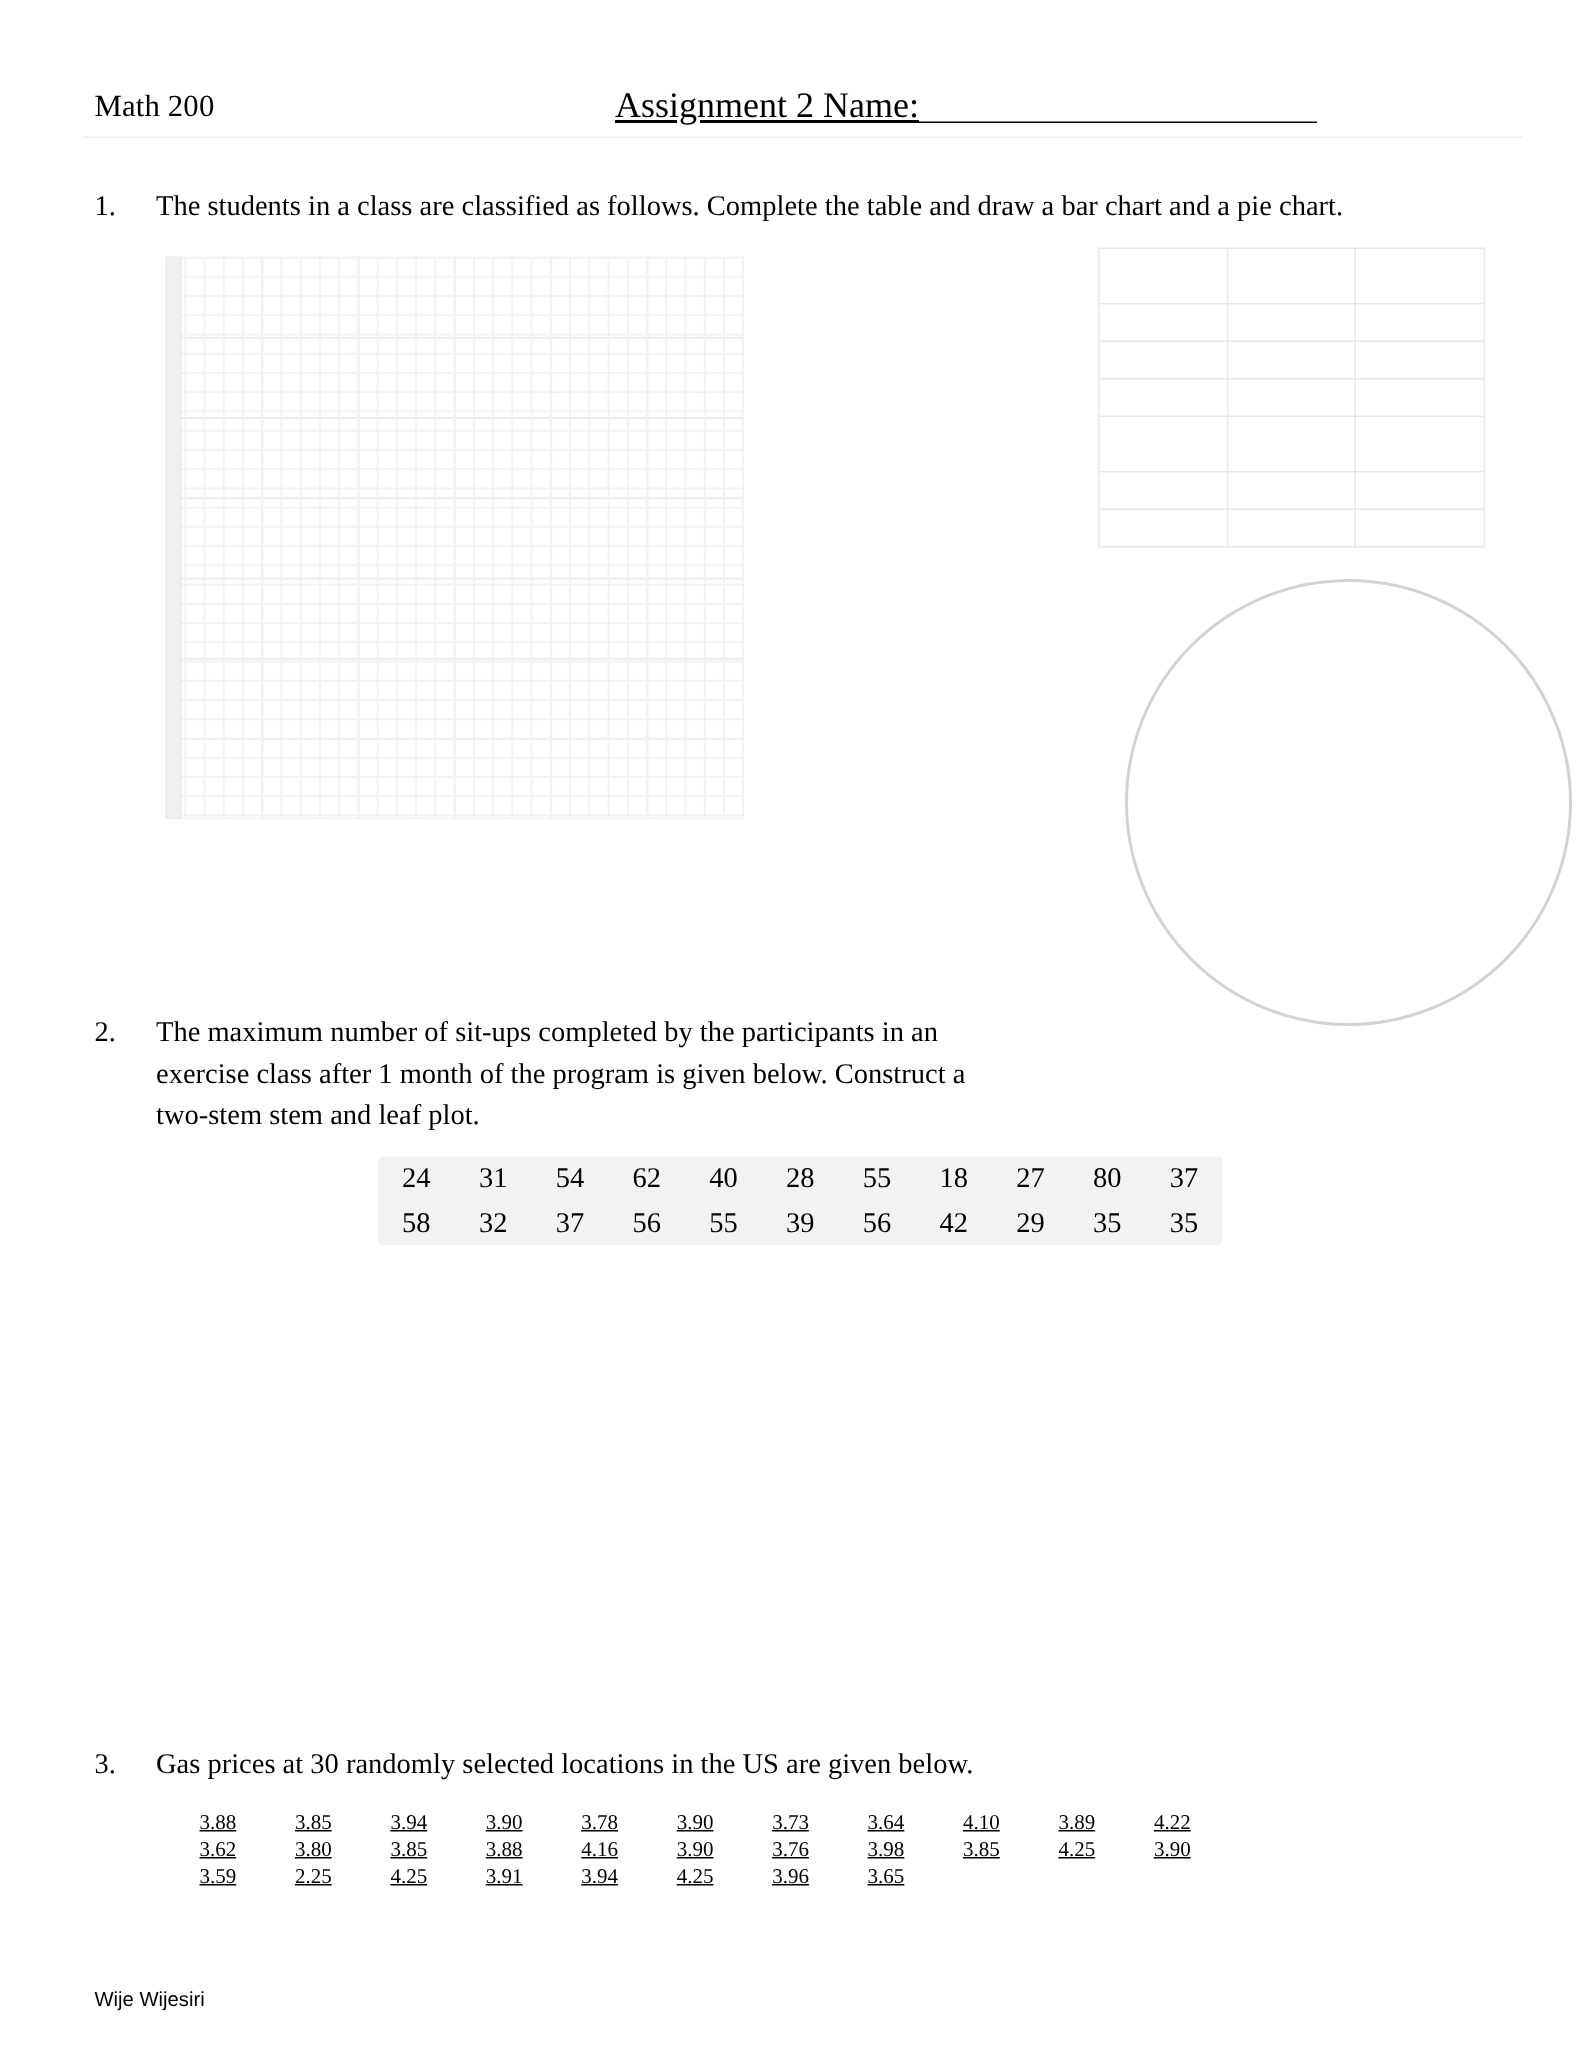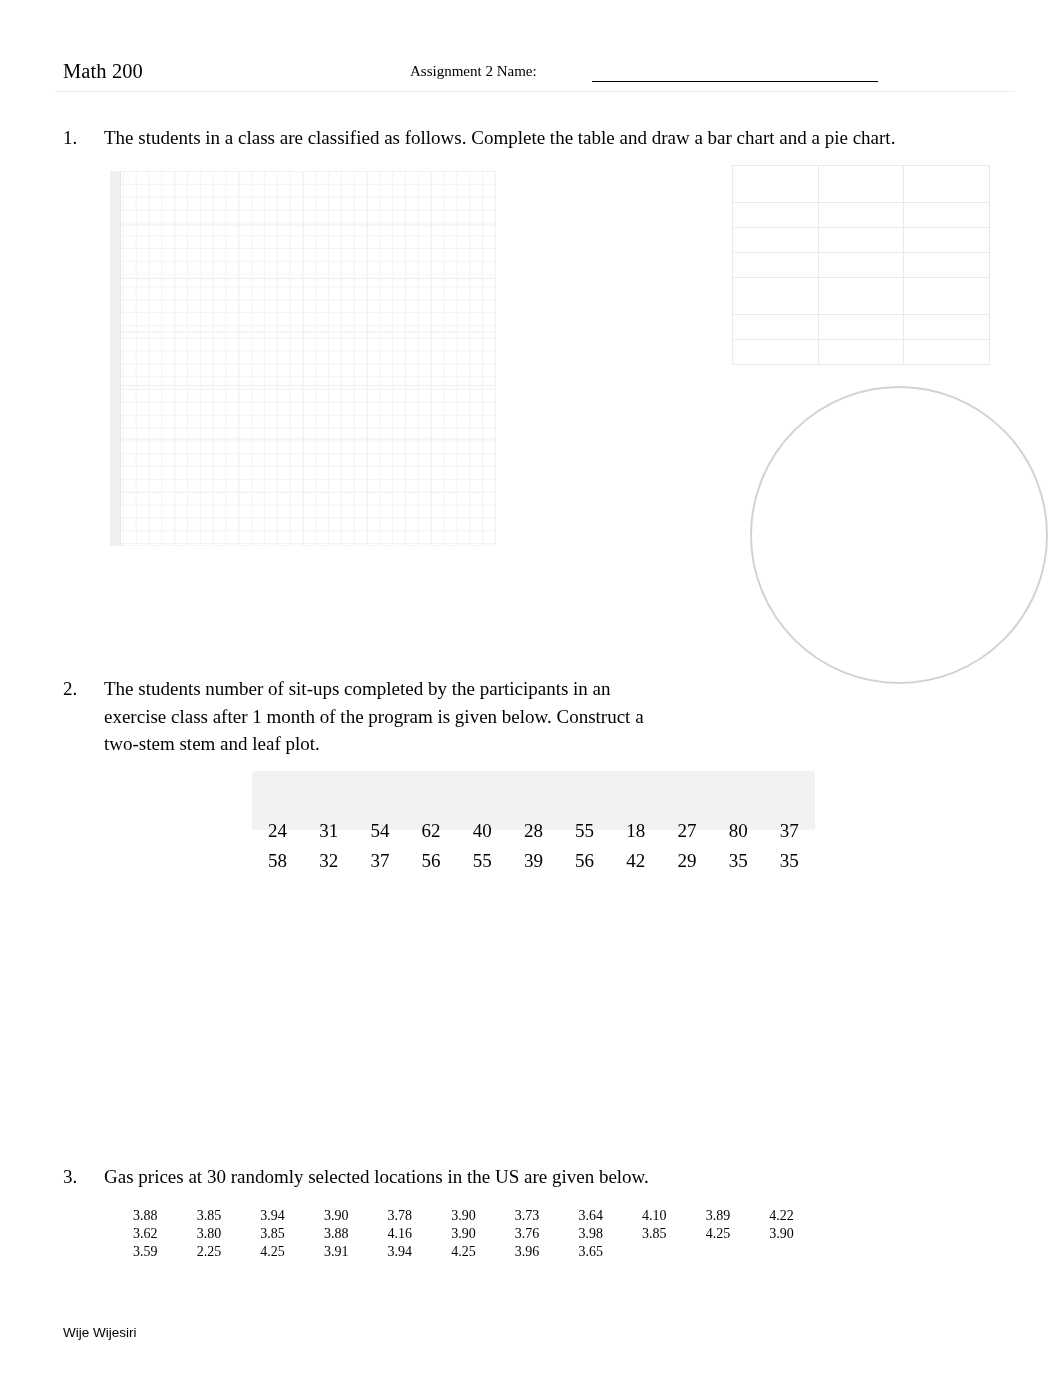--- a/index.html
+++ b/index.html
@@ -35,23 +35,24 @@
     position: absolute;
     left: 63px; top: 0px;
     font-size: 20.5px;
     line-height: 26px;
     letter-spacing: 0.1px;
     white-space: nowrap;
   }
   .hdr-assign {
     position: absolute;
     left: 410px; top: 0px;
-    font-size: 15px;
+    font-size: 24px;
     line-height: 26px;
     white-space: nowrap;
+    text-decoration: underline;
   }
   .hdr-nameline {
     position: absolute;
     left: 592px; top: 23px;
     width: 286px;
     height: 0;
     border-bottom: 1.6px solid #000;
   }
   .hdr-rule {
     position: absolute;
@@ -149,21 +150,20 @@
     height: 59px;
     background: #f2f2f2;
     border-radius: 3px;
   }
   .data-block table {
     position: absolute;
     left: 0; top: 0;
     width: 563px;
     border-collapse: collapse;
     table-layout: fixed;
-    margin-top: 45px;
   }
   .data-block td {
     font-size: 19px;
     line-height: 26px;
     text-align: center;
     padding: 2px 0;
     white-space: nowrap;
   }
 
   
@@ -176,20 +176,21 @@
     border-collapse: collapse;
     table-layout: fixed;
     width: 700px;
   }
   .gas-block td {
     font-size: 14px;
     line-height: 18px;
     text-align: left;
     padding: 0;
     white-space: nowrap;
+    text-decoration: underline;
   }
 
   
   .footer-name {
     position: absolute;
     left: 63px; top: 1324px;
     font-family: "Liberation Sans", sans-serif;
     font-size: 13.5px;
     line-height: 18px;
     white-space: nowrap;
@@ -252,21 +253,21 @@
       <td></td>
       <td></td>
       <td></td>
     </tr>
   </tbody>
     </table>
 
   <div class="pie-circle"></div>
 
   <span class="qnum" style="left:63px; top:675px;">2.</span>
-  <span class="qtext" style="left:92px; top:675px; width:640px;">The students number of sit-ups completed by the participants in an</span>
+  <span class="qtext" style="left:92px; top:675px; width:640px;">The maximum number of sit-ups completed by the participants in an</span>
   <span class="qtext" style="left:92px; top:703px; width:640px;">exercise class after 1 month of the program is given below. Construct a</span>
   <span class="qtext" style="left:92px; top:730px; width:640px;">two-stem   stem and leaf plot.</span>
 
   <div class="data-block">
     <table>
       <tbody>
           <tr>
         <td>24</td>
         <td>31</td>
         <td>54</td>

